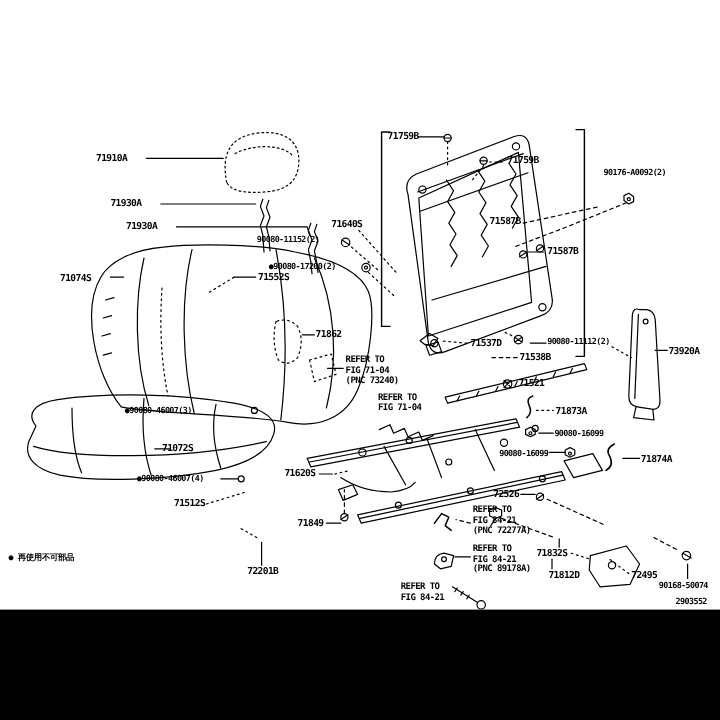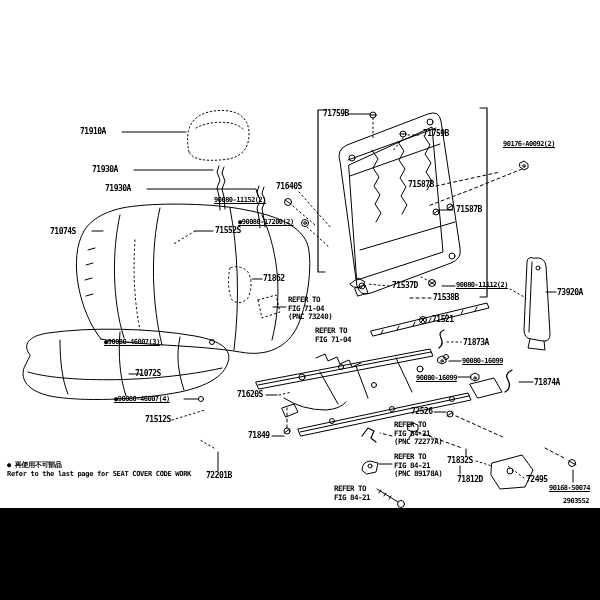--- a/index.html
+++ b/index.html
@@ -1,21 +1,21 @@
 <!DOCTYPE html>
 <html><head>
 <meta charset="utf-8">
 <style>
   html,body{margin:0;padding:0;}
   #stage{position:relative;width:600px;height:600px;background:#ffffff;overflow:hidden;
          font-family:"DejaVu Sans Mono","Liberation Mono",monospace;}
   #art{position:absolute;left:0;top:0;}
   .lbl{position:absolute;font-size:8px;font-weight:bold;color:#000;white-space:nowrap;
        letter-spacing:-0.5px;line-height:8px;}
-  .sm{font-size:7px;text-decoration:underline;}
+  .sm{font-size:7px;}
   .refer div{font-size:7.5px;font-weight:bold;color:#000;white-space:nowrap;line-height:8.5px;letter-spacing:-0.5px;}
   .refer{position:absolute;}
   #legend{position:absolute;left:7px;top:461px;color:#000;}
   #legend div{font-size:7px;font-weight:bold;line-height:9px;white-space:nowrap;letter-spacing:-0.3px;}
   #footercode{position:absolute;left:563px;top:497px;font-size:7px;font-weight:bold;color:#000;letter-spacing:-0.5px;}
   #bottombar{position:absolute;left:0;top:508px;width:600px;height:92px;background:#000;}
 </style>
 </head>
 <body>
 
@@ -212,21 +212,21 @@
       <path d="M230,268 Q226,285 232,300 Q240,306 248,298 Q254,284 248,272 Q240,264 230,268"></path>
       <path d="M258,300 L276,295 L280,312 L262,318 Z"></path>
     </g>
   </svg>
 
   <div class="lbl" style="left:80px;top:128px">71910A</div>
   <div class="lbl" style="left:92px;top:166px">71930A</div>
   <div class="lbl" style="left:105px;top:185px">71930A</div>
   <div class="lbl" style="left:50px;top:228px">71074S</div>
   <div class="lbl sm" style="left:214px;top:196px">90080-11152(2)</div>
-  <div class="lbl sm" style="left:238px;top:218px">●90080-17200(2)</div>
+  <div class="lbl sm" style="left:224px;top:218px">●90080-17200(2)</div>
   <div class="lbl" style="left:215px;top:227px">71552S</div>
   <div class="lbl" style="left:276px;top:183px">71640S</div>
   <div class="lbl" style="left:323px;top:110px">71759B</div>
   <div class="lbl" style="left:423px;top:130px">71759B</div>
   <div class="lbl sm" style="left:503px;top:140px">90176-A0092(2)</div>
   <div class="lbl" style="left:408px;top:181px">71587B</div>
   <div class="lbl" style="left:456px;top:206px">71587B</div>
   <div class="lbl" style="left:263px;top:275px">71862</div>
   <div class="lbl" style="left:392px;top:282px">71537D</div>
   <div class="lbl sm" style="left:456px;top:281px">90080-11112(2)</div>
@@ -269,18 +269,17 @@
     <div>FIG 84-21</div>
     <div>(PNC 89178A)</div>
   </div>
   <div class="refer" style="left:334px;top:485px">
     <div>REFER TO</div>
     <div>FIG 84-21</div>
   </div>
 
   <div id="legend">
     <div>● 再使用不可部品</div>
-    <div>Refer to the last page for SEAT COVER CODE WORK</div>
   </div>
 
   <div id="footercode">2903552</div>
   <div id="bottombar"></div>
 </div>
 
 </body></html>

